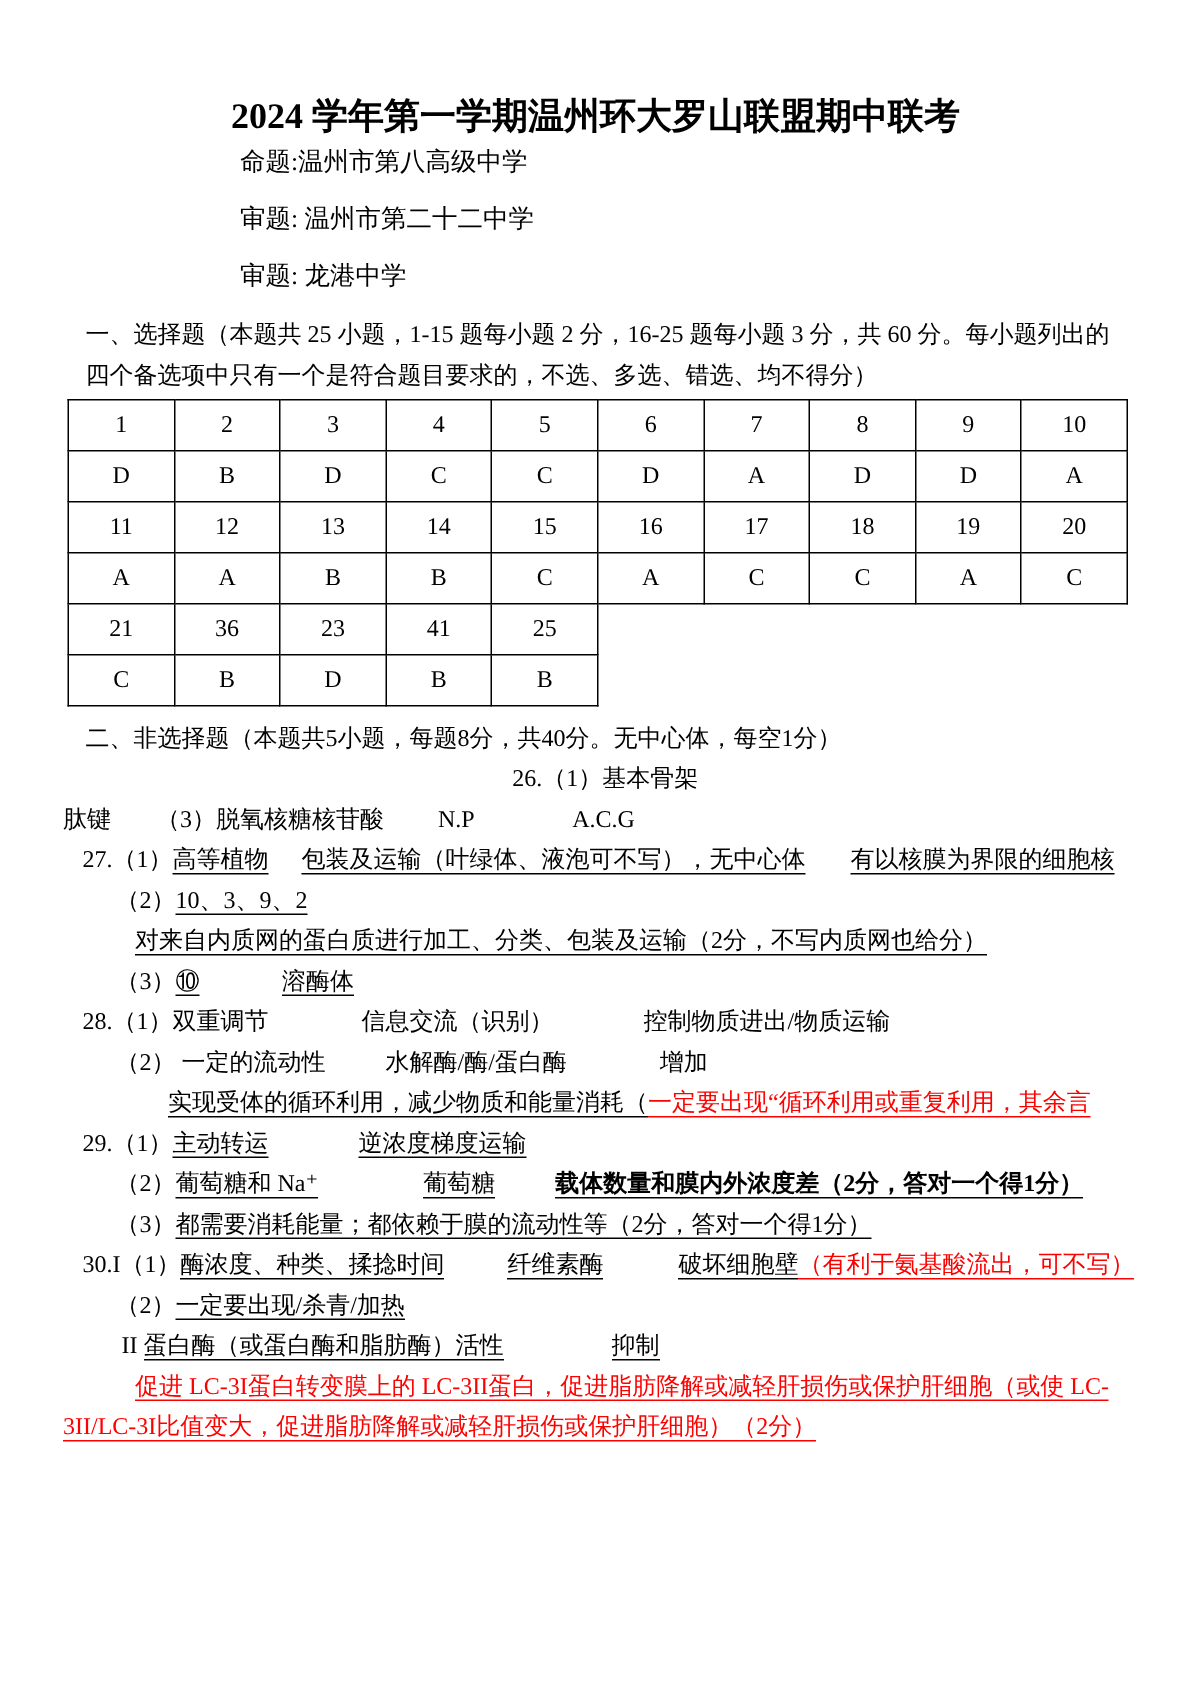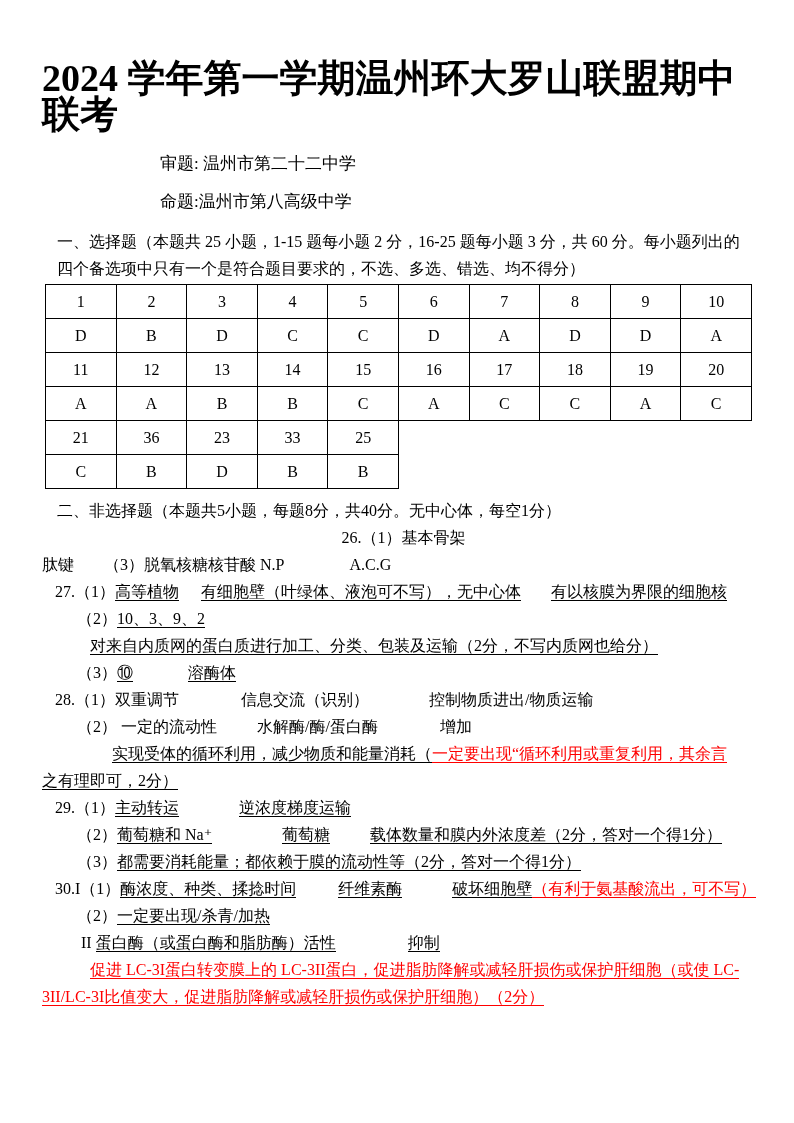--- a/index.html
+++ b/index.html
@@ -10,23 +10,23 @@
   }
   .doc {
     box-sizing: border-box;
     width: 794px; height: 1123px;
     padding: 60px 42px 0 42px;
     font-family: "Liberation Serif", "DejaVu Serif", serif;
     color: #000000;
     font-size: 16px;
   }
   .title {
-    font-size: 38px; font-weight: bold;
-    line-height: 36px;
-    margin: 0 0 20px 0;
+    font-size: 24px; font-weight: bold;
+    text-align: center; line-height: 36px;
+    margin: 0 0 0 0;
   }
   .subtitle {
     font-size: 24px; font-weight: bold;
     text-align: center; line-height: 32px;
     margin: 0 0 12px 0;
   }
   .meta-line {
     margin: 0 0 15px 118px;
     font-size: 17px; line-height: 23px;
   }
@@ -58,22 +58,23 @@
   .run.red { color: #ff0000; }
   .run.ul { border-bottom: 1px solid currentColor; }
 </style>
 </head>
 <body>
 
 <div class="doc">
 
   <div class="title">2024 学年第一学期温州环大罗山联盟期中联考</div>
 
+  <div class="meta-line">命题:温州市第八高级中学</div>
   <div class="meta-line">审题: 温州市第二十二中学</div>
-  <div class="meta-line">命题:温州市第八高级中学</div>
+  <div class="meta-line">审题: 龙港中学</div>
 
   <div class="intro-line">一、选择题（本题共 25 小题，1-15 题每小题 2 分，16-25 题每小题 3 分，共 60 分。每小题列出的</div>
   <div class="intro-line" style="padding-left:15px">四个备选项中只有一个是符合题目要求的，不选、多选、错选、均不得分）</div>
 
   <table class="ans-table">
     <colgroup>
       <col style="width:10%">
         <col style="width:10%">
         <col style="width:10%">
         <col style="width:10%">
@@ -130,48 +131,47 @@
           <td>A</td>
           <td>C</td>
           <td>C</td>
           <td>A</td>
           <td>C</td>
         </tr>
         <tr>
           <td>21</td>
           <td>36</td>
           <td>23</td>
-          <td>33</td>
+          <td>41</td>
           <td>25</td>
         </tr>
         <tr>
           <td>C</td>
           <td>B</td>
           <td>D</td>
           <td>B</td>
           <td>B</td>
         </tr>
       </tbody>
   </table>
 
   <div class="sec2">
     <div class="intro-line">二、非选择题（本题共5小题，每题8分，共40分。无中心体，每空1分）</div>
     <div>
         <div class="ans-line" style="padding-left: 13px; text-align: center;"><span class="run">26.（1）基本骨架</span></div>
-        <div class="ans-line" style="padding-left: 0px;"><span class="run">肽键</span><span class="run" style="margin-left: 30px;">（3）脱氧核糖核苷酸</span><span class="run" style="margin-left: 4px;">N.P</span><span class="run" style="margin-left: 65px;">A.C.G</span></div>
-        <div class="ans-line" style="padding-left: 13px;"><span class="run">27.（1）</span><span class="run ul">高等植物</span><span class="run ul" style="margin-left: 22px;">有细胞壁（叶绿体、液泡可不写），无中心体</span><span class="run ul" style="margin-left: 30px;">有以核膜为界限的细胞核</span></div>
+        <div class="ans-line" style="padding-left: 0px;"><span class="run">肽键</span><span class="run" style="margin-left: 30px;">（3）脱氧核糖核苷酸</span><span class="run" style="margin-left: 36px;">N.P</span><span class="run" style="margin-left: 65px;">A.C.G</span></div>
+        <div class="ans-line" style="padding-left: 13px;"><span class="run">27.（1）</span><span class="run ul">高等植物</span><span class="run ul" style="margin-left: 22px;">包装及运输（叶绿体、液泡可不写），无中心体</span><span class="run ul" style="margin-left: 30px;">有以核膜为界限的细胞核</span></div>
         <div class="ans-line" style="padding-left: 35px;"><span class="run">（2）</span><span class="run ul">10、3、9、2</span></div>
         <div class="ans-line" style="padding-left: 48px;"><span class="run ul">对来自内质网的蛋白质进行加工、分类、包装及运输（2分，不写内质网也给分）</span></div>
         <div class="ans-line" style="padding-left: 35px;"><span class="run">（3）</span><span class="run ul">⑩</span><span class="run ul" style="margin-left: 55px;">溶酶体</span></div>
         <div class="ans-line" style="padding-left: 13px;"><span class="run">28.（1）双重调节</span><span class="run" style="margin-left: 62px;">信息交流（识别）</span><span class="run" style="margin-left: 60px;">控制物质进出/物质运输</span></div>
         <div class="ans-line" style="padding-left: 35px;"><span class="run">（2） 一定的流动性</span><span class="run" style="margin-left: 40px;">水解酶/酶/蛋白酶</span><span class="run" style="margin-left: 62px;">增加</span></div>
         <div class="ans-line" style="padding-left: 70px;"><span class="run ul">实现受体的循环利用，减少物质和能量消耗（</span><span class="run red ul">一定要出现“循环利用或重复利用，其余言</span></div>
-        <div class="ans-line" style="padding-left: 0px;"><span class="run ul">之有理即可，2分）</span></div>
         <div class="ans-line" style="padding-left: 13px;"><span class="run">29.（1）</span><span class="run ul">主动转运</span><span class="run ul" style="margin-left: 60px;">逆浓度梯度运输</span></div>
-        <div class="ans-line" style="padding-left: 35px;"><span class="run">（2）</span><span class="run ul">葡萄糖和 Na⁺</span><span class="run ul" style="margin-left: 70px;">葡萄糖</span><span class="run ul" style="margin-left: 40px;">载体数量和膜内外浓度差（2分，答对一个得1分）</span></div>
+        <div class="ans-line" style="padding-left: 35px;"><span class="run">（2）</span><span class="run ul">葡萄糖和 Na⁺</span><span class="run ul" style="margin-left: 70px;">葡萄糖</span><span class="run ul" style="margin-left: 40px; font-weight: bold;">载体数量和膜内外浓度差（2分，答对一个得1分）</span></div>
         <div class="ans-line" style="padding-left: 35px;"><span class="run">（3）</span><span class="run ul">都需要消耗能量；都依赖于膜的流动性等（2分，答对一个得1分）</span></div>
         <div class="ans-line" style="padding-left: 13px;"><span class="run">30.I（1）</span><span class="run ul">酶浓度、种类、揉捻时间</span><span class="run ul" style="margin-left: 42px; margin-top: 24px;">纤维素酶</span><span class="run ul" style="margin-left: 50px;">破坏细胞壁</span><span class="run red ul">（有利于氨基酸流出，可不写）</span></div>
         <div class="ans-line" style="padding-left: 35px;"><span class="run">（2）</span><span class="run ul">一定要出现/杀青/加热</span></div>
         <div class="ans-line" style="padding-left: 39px;"><span class="run">II </span><span class="run ul">蛋白酶（或蛋白酶和脂肪酶）活性</span><span class="run ul" style="margin-left: 72px;">抑制</span></div>
         <div class="ans-line" style="padding-left: 48px;"><span class="run red ul">促进 LC-3I蛋白转变膜上的 LC-3II蛋白，促进脂肪降解或减轻肝损伤或保护肝细胞（或使 LC-</span></div>
         <div class="ans-line" style="padding-left: 0px;"><span class="run red ul">3II/LC-3I比值变大，促进脂肪降解或减轻肝损伤或保护肝细胞）（2分）</span></div>
       </div>
   </div>
 
 </div>

